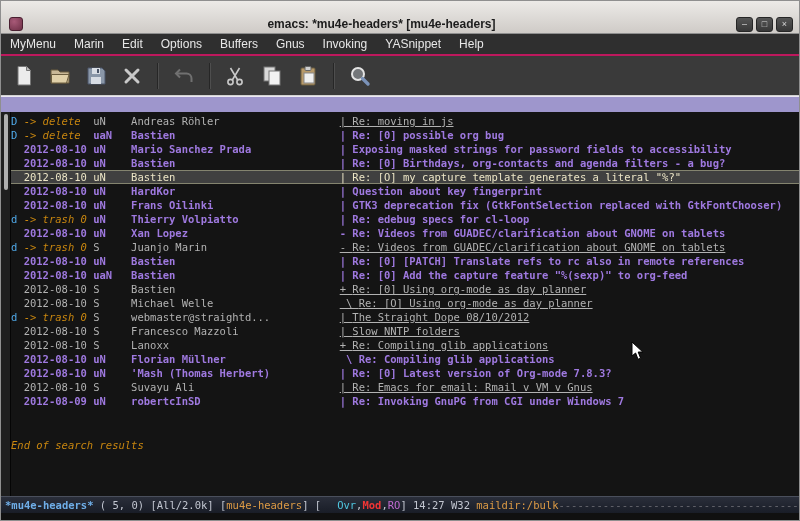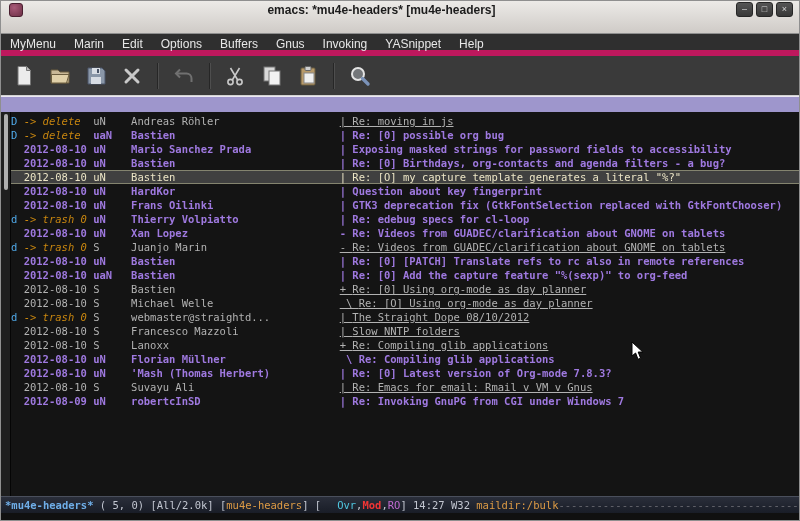--- a/index.html
+++ b/index.html
@@ -3,33 +3,33 @@
 <meta charset="utf-8">
 <style>
   html,body{margin:0;padding:0;background:#444;}
   *{box-sizing:border-box;}
   .window{
     position:relative;width:800px;height:521px;
     border:1px solid #8f8f8f;background:#141414;overflow:hidden;
     font-family:"Liberation Sans",sans-serif;
   }
   
-  .titlebar{height:24px;display:flex;align-items:flex-end;
+  .titlebar{height:24px;display:flex;align-items:flex-start;
     background:linear-gradient(#eceae7,#cfcbc7);
     border-bottom:1px solid #8e8e8e;padding:16px 4px;}
   .app-icon{width:14px;height:14px;border-radius:3px;margin:0 4px;
     background:radial-gradient(circle at 35% 30%,#a85a78,#6d2f46);border:1px solid #4a1f30;}
   .title-text{flex:1;text-align:center;font-size:12px;font-weight:bold;color:#1c1c1c;
     white-space:nowrap;overflow:hidden;}
   .win-controls{display:flex;gap:3px;margin-right:2px;}
   .win-btn{width:17px;height:15px;background:linear-gradient(#555,#383838);
     border:1px solid #262626;border-radius:3px;color:#d8d8d8;font-size:9px;
     line-height:13px;text-align:center;cursor:default;}
   
-  .menubar{height:22px;background:#2f2f2f;border-bottom:6px solid #be185d;
+  .menubar{height:22px;background:#2f2f2f;border-bottom:2px solid #be185d;
     display:flex;align-items:stretch;color:#e8e8e8;font-size:12px;}
   .menu-item{padding:0 9px;line-height:21px;white-space:nowrap;}
   
   .toolbar{height:40px;background:#3a3a3a;border-bottom:1px solid #d2d2d2;
     display:flex;align-items:center;padding:0 5px;}
   .tool-btn{width:34px;height:32px;display:flex;align-items:center;justify-content:center;
     border-radius:3px;margin:0 1px;}
   .tool-btn.disabled{opacity:.38;}
   .tool-sep{width:2px;height:26px;margin:0 7px;
     border-left:1px solid #262626;border-right:1px solid #4e4e4e;}
@@ -167,20 +167,23 @@
     
     
     
   </div>
 
   <div class="buffer">
     <div class="vscrollbar">
       <div class="vthumb"></div>
     </div>
     <div class="rows" id="rows"><div class="row read"><span class="c-mark">D</span><span class="c-date mark-target">-&gt; delete</span><span class="c-flags">uN</span><span class="c-from">Andreas Röhler</span><span class="c-sep">| </span><span class="c-subj">Re: moving in js</span></div><div class="row unread"><span class="c-mark">D</span><span class="c-date mark-target">-&gt; delete</span><span class="c-flags">uaN</span><span class="c-from">Bastien</span><span class="c-sep">| </span><span class="c-subj">Re: [0] possible org bug</span></div><div class="row unread"><span class="c-mark"></span><span class="c-date">2012-08-10</span><span class="c-flags">uN</span><span class="c-from">Mario Sanchez Prada</span><span class="c-sep">| </span><span class="c-subj">Exposing masked strings for password fields to accessibility</span></div><div class="row unread"><span class="c-mark"></span><span class="c-date">2012-08-10</span><span class="c-flags">uN</span><span class="c-from">Bastien</span><span class="c-sep">| </span><span class="c-subj">Re: [0] Birthdays, org-contacts and agenda filters - a bug?</span></div><div class="row current"><span class="c-mark"></span><span class="c-date">2012-08-10</span><span class="c-flags">uN</span><span class="c-from">Bastien</span><span class="c-sep">| </span><span class="c-subj">Re: [O] my capture template generates a literal "%?"</span></div><div class="row unread"><span class="c-mark"></span><span class="c-date">2012-08-10</span><span class="c-flags">uN</span><span class="c-from">HardKor</span><span class="c-sep">| </span><span class="c-subj">Question about key fingerprint</span></div><div class="row unread"><span class="c-mark"></span><span class="c-date">2012-08-10</span><span class="c-flags">uN</span><span class="c-from">Frans Oilinki</span><span class="c-sep">| </span><span class="c-subj">GTK3 deprecation fix (GtkFontSelection replaced with GtkFontChooser)</span></div><div class="row unread"><span class="c-mark">d</span><span class="c-date mark-target">-&gt; trash 0</span><span class="c-flags">uN</span><span class="c-from">Thierry Volpiatto</span><span class="c-sep">| </span><span class="c-subj">Re: edebug specs for cl-loop</span></div><div class="row unread"><span class="c-mark"></span><span class="c-date">2012-08-10</span><span class="c-flags">uN</span><span class="c-from">Xan Lopez</span><span class="c-sep">- </span><span class="c-subj">Re: Videos from GUADEC/clarification about GNOME on tablets</span></div><div class="row read"><span class="c-mark">d</span><span class="c-date mark-target">-&gt; trash 0</span><span class="c-flags">S</span><span class="c-from">Juanjo Marin</span><span class="c-sep">- </span><span class="c-subj">Re: Videos from GUADEC/clarification about GNOME on tablets</span></div><div class="row unread"><span class="c-mark"></span><span class="c-date">2012-08-10</span><span class="c-flags">uN</span><span class="c-from">Bastien</span><span class="c-sep">| </span><span class="c-subj">Re: [0] [PATCH] Translate refs to rc also in remote references</span></div><div class="row unread"><span class="c-mark"></span><span class="c-date">2012-08-10</span><span class="c-flags">uaN</span><span class="c-from">Bastien</span><span class="c-sep">| </span><span class="c-subj">Re: [0] Add the capture feature "%(sexp)" to org-feed</span></div><div class="row read"><span class="c-mark"></span><span class="c-date">2012-08-10</span><span class="c-flags">S</span><span class="c-from">Bastien</span><span class="c-sep">+ </span><span class="c-subj">Re: [0] Using org-mode as day planner</span></div><div class="row read"><span class="c-mark"></span><span class="c-date">2012-08-10</span><span class="c-flags">S</span><span class="c-from">Michael Welle</span><span class="c-sep"> \ </span><span class="c-subj">Re: [O] Using org-mode as day planner</span></div><div class="row read"><span class="c-mark">d</span><span class="c-date mark-target">-&gt; trash 0</span><span class="c-flags">S</span><span class="c-from">webmaster@straightd...</span><span class="c-sep">| </span><span class="c-subj">The Straight Dope 08/10/2012</span></div><div class="row read"><span class="c-mark"></span><span class="c-date">2012-08-10</span><span class="c-flags">S</span><span class="c-from">Francesco Mazzoli</span><span class="c-sep">| </span><span class="c-subj">Slow NNTP folders</span></div><div class="row read"><span class="c-mark"></span><span class="c-date">2012-08-10</span><span class="c-flags">S</span><span class="c-from">Lanoxx</span><span class="c-sep">+ </span><span class="c-subj">Re: Compiling glib applications</span></div><div class="row unread"><span class="c-mark"></span><span class="c-date">2012-08-10</span><span class="c-flags">uN</span><span class="c-from">Florian Müllner</span><span class="c-sep"> \ </span><span class="c-subj">Re: Compiling glib applications</span></div><div class="row unread"><span class="c-mark"></span><span class="c-date">2012-08-10</span><span class="c-flags">uN</span><span class="c-from">'Mash (Thomas Herbert)</span><span class="c-sep">| </span><span class="c-subj">Re: [0] Latest version of Org-mode 7.8.3?</span></div><div class="row read"><span class="c-mark"></span><span class="c-date">2012-08-10</span><span class="c-flags">S</span><span class="c-from">Suvayu Ali</span><span class="c-sep">| </span><span class="c-subj">Re: Emacs for email: Rmail v VM v Gnus</span></div><div class="row unread"><span class="c-mark"></span><span class="c-date">2012-08-09</span><span class="c-flags">uN</span><span class="c-from">robertcInSD</span><span class="c-sep">| </span><span class="c-subj">Re: Invoking GnuPG from CGI under Windows 7</span></div></div>
+    <div class="rows">
+      <div class="row end-line">End of search results</div>
+    </div>
   </div>
 
   <div class="mode-line" id="modeline"><span class="ml-blue">*mu4e-headers*</span><span class="ml-plain"> ( 5, 0) </span><span class="ml-plain">[All/2.0k] </span><span class="ml-plain">[</span><span class="ml-orange">mu4e-headers</span><span class="ml-plain">] </span><span class="ml-plain">[</span><span class="ml-cyan">Ovr</span><span class="ml-plain">,</span><span class="ml-red">Mod</span><span class="ml-plain">,</span><span class="ml-purple">RO</span><span class="ml-plain">] </span><span class="ml-plain">14:27 </span><span class="ml-plain">W32 </span><span class="ml-orange">maildir:/bulk</span><span class="ml-dim">--------------------------------------------</span></div>
 
   <div class="echo-area"></div>
 
   <svg class="mouse-cursor" width="14" height="20" viewBox="0 0 14 20">
     <path d="M1 1 L1 15 L4.6 12 L7 18.3 L9.6 17.2 L7.2 11 L11.8 11 Z" fill="#ffffff" stroke="#000000"></path>
   </svg>
 

